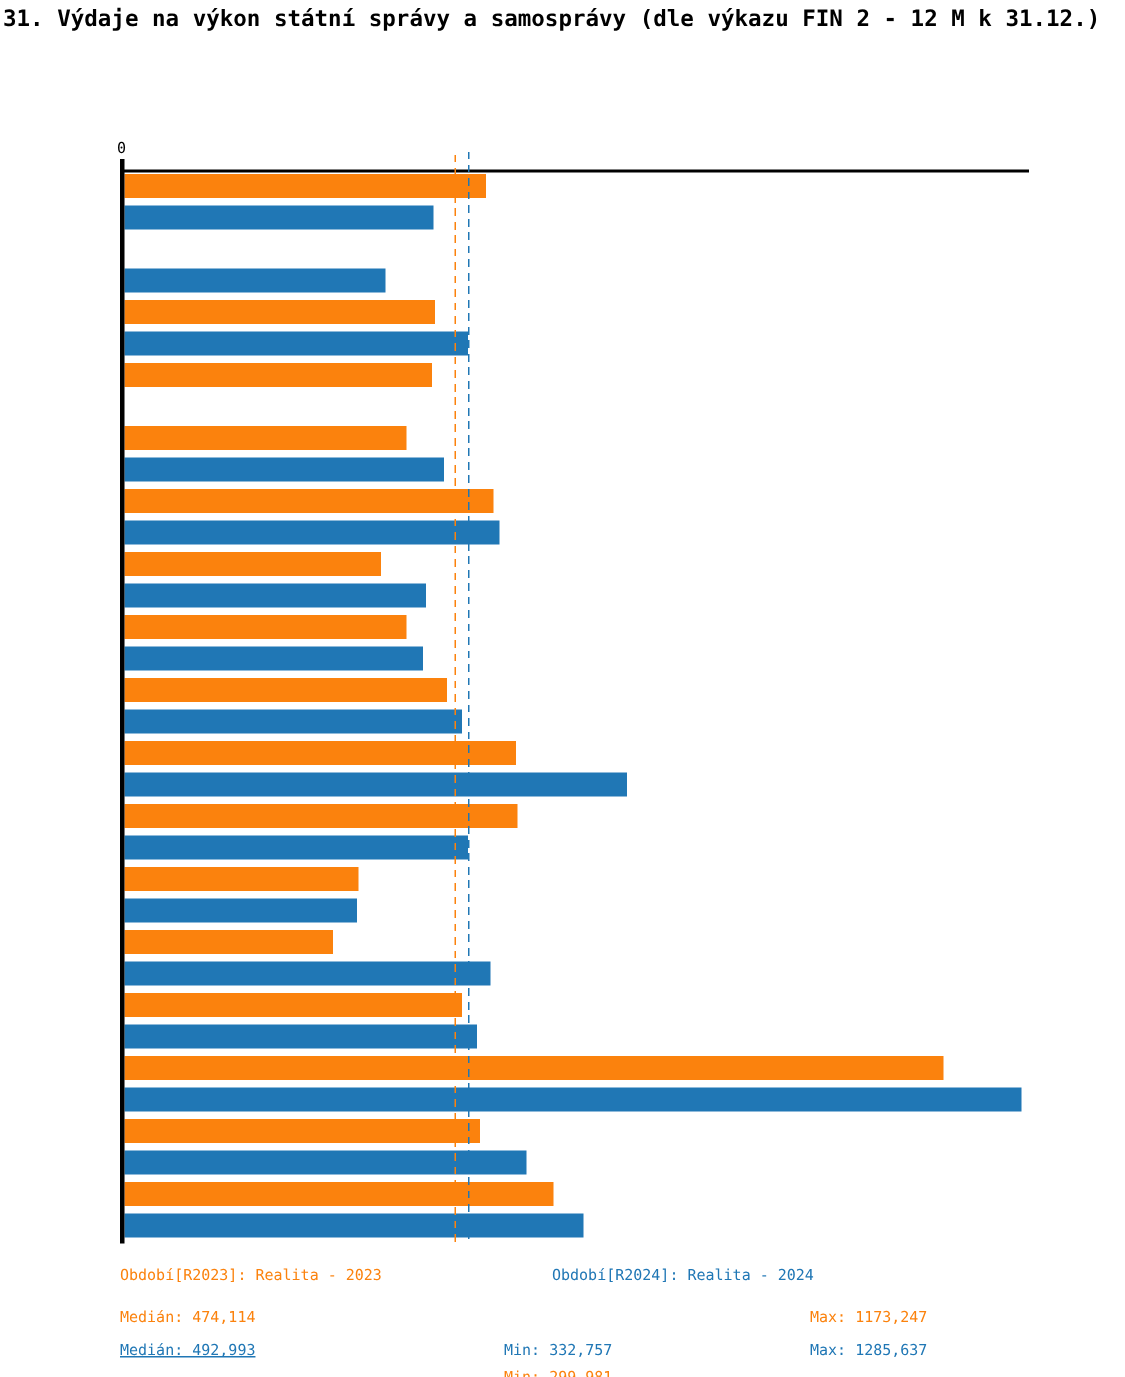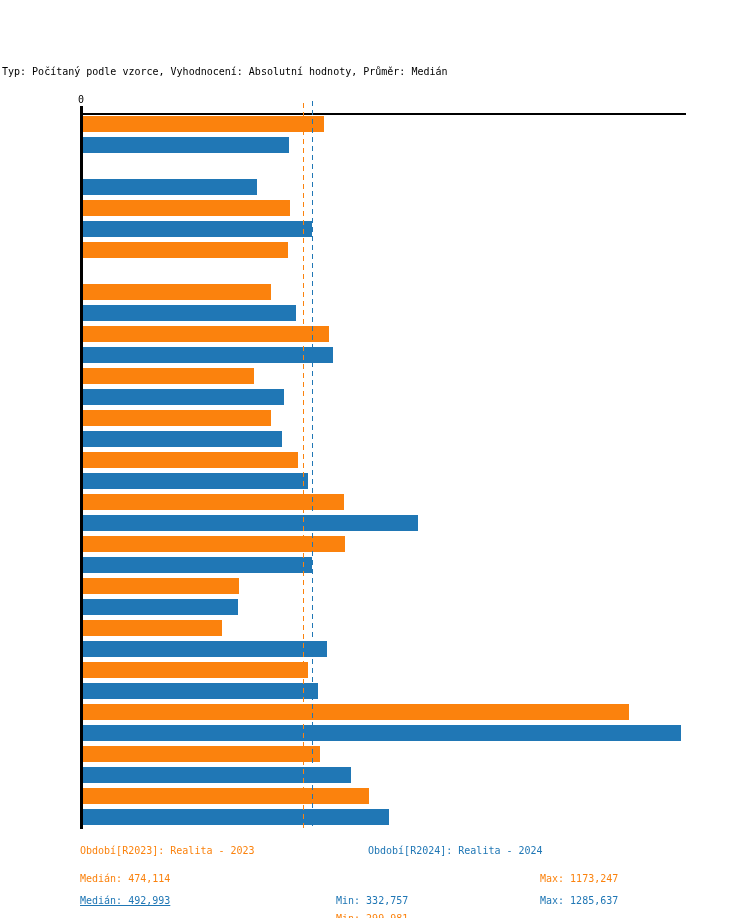--- a/index.html
+++ b/index.html
@@ -15,23 +15,23 @@
   .axis{position:absolute;background:#000;z-index:2;}
   .vline{position:absolute;width:1px;z-index:5;}
   .zero{font-size:10px;text-align:center;}
   .foot{font-size:10px;height:13px;line-height:13px;}
 </style>
 </head>
 <body>
 
 <div class="stage">
 
+  <div class="abs title" style="left:2px;top:3px;">31. Výdaje na výkon státní správy a samosprávy (dle výkazu FIN 2 - 12 M k 31.12.)</div>
 
 
-  <div class="abs meta" style="left:2px;top:66px;">Typ: Počítaný podle vzorce, Vyhodnocení: Absolutní hodnoty, Průměr: Medián</div>
 
   <div class="abs" style="left:0;top:90px;width:750px;height:745px;">
 
     <div class="abs zero" style="left:66px;top:4px;width:30px;">0</div>
 
     
     <div class="axis" style="left:80px;top:23px;width:606px;height:2px;"></div>
 
     
     <div class="axis" style="left:80px;top:16px;width:3px;height:723px;"></div>

